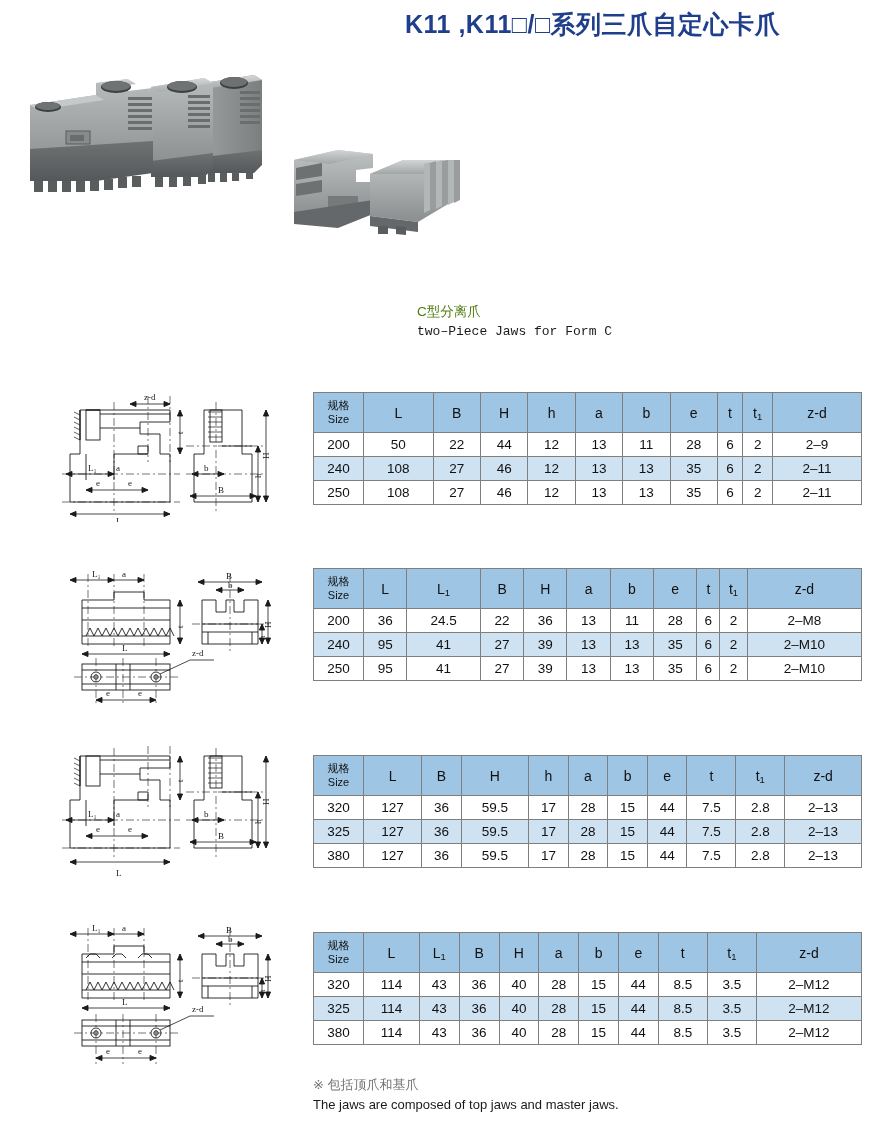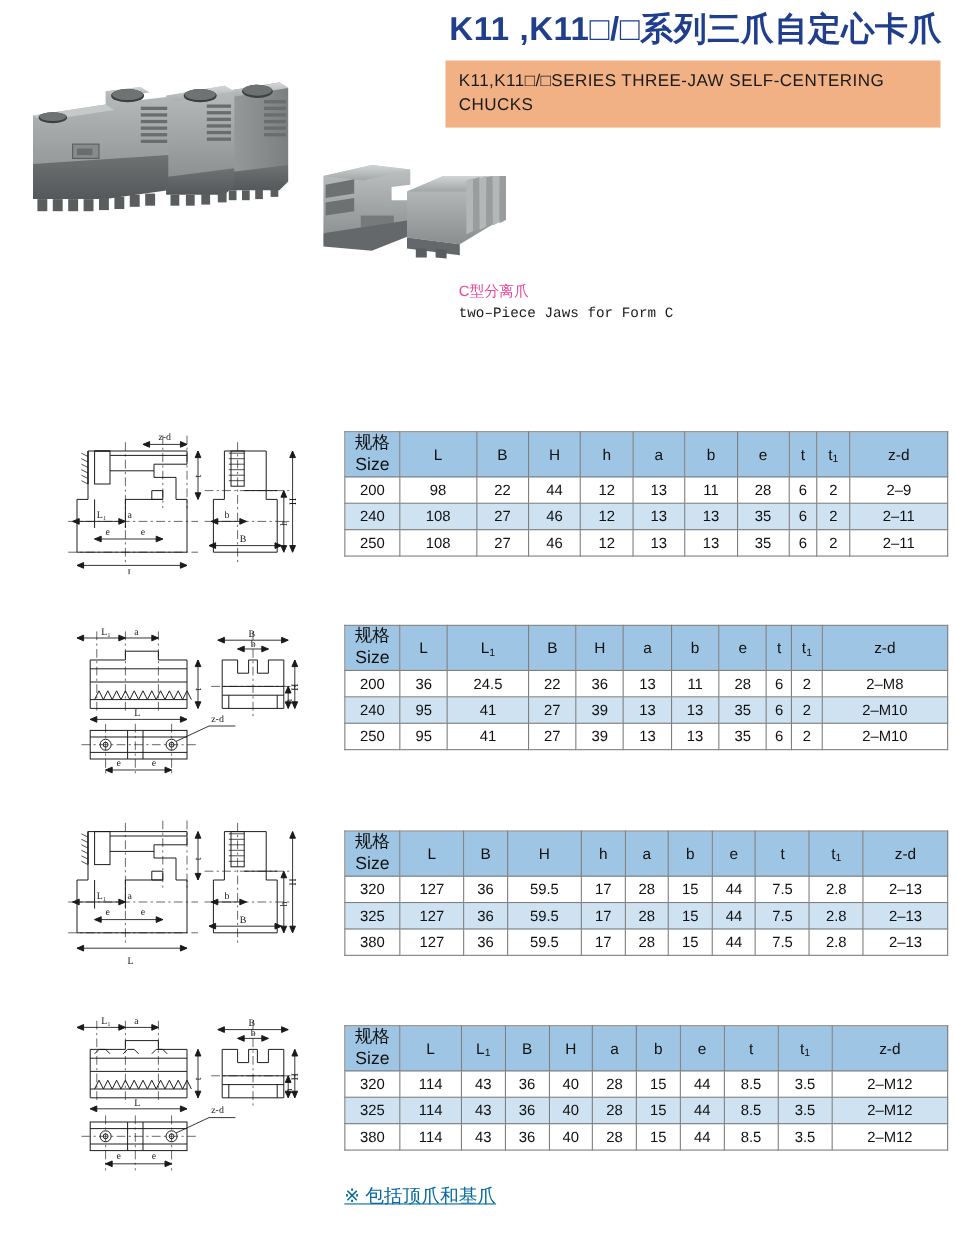--- a/index.html
+++ b/index.html
@@ -13,28 +13,27 @@
     overflow: hidden;
   }
 
   
   .header-zone {
     position: absolute;
     left: 405px; top: 10px;
     width: 455px;
   }
   .main-title {
-    font-size: 30px;
+    font-size: 25px;
     font-weight: bold;
     color: #1F3E8C;
     letter-spacing: 0.5px;
     white-space: nowrap;
     line-height: 1.15;
     margin: 0 0 10px 0;
-    text-align: center;
   }
   .subtitle-banner {
     background: #F2B184;
     color: #1a1a1a;
     font-size: 15.5px;
     line-height: 1.42;
     padding: 8px 10px 9px 12px;
     letter-spacing: 0.4px;
     width: 450px;
   }
@@ -48,21 +47,21 @@
   .photo-second {
     position: absolute;
     left: 278px; top: 138px;
     width: 205px; height: 110px;
   }
   .caption-block {
     position: absolute;
     left: 417px; top: 255px;
     line-height: 1.5;
   }
-  .caption-cn { font-size: 13.5px; color: #ec4899; }
+  .caption-cn { font-size: 13.5px; color: #4d7c0f; margin-top: 47px; }
   .caption-en { font-size: 13px; color: #1a1a1a; font-family: Liberation Mono, monospace; }
 
   
   .spec-table {
     position: absolute;
     border-collapse: collapse;
     width: 549px;
     background: #ffffff;
     border: 1.5px solid #555;
   }
@@ -74,21 +73,21 @@
     font-weight: normal;
     padding: 0;
     height: 22px;
   }
   .spec-table thead th {
     background: #9EC5E3;
     height: 40px;
     font-size: 14px;
   }
   .spec-table thead th.size-head {
-    font-size: 16px;
+    font-size: 11px;
     line-height: 1.25;
   }
   .spec-table tbody tr.alt td { background: #CFE2F2; }
   .spec-table tbody tr td { height: 24px; }
   .col-size { width: 50px; }
   .sub { font-size: 9.5px; vertical-align: baseline; position: relative; top: 2px; }
 
   #table-1 { left: 313px; top: 392px; }
   #table-2 { left: 313px; top: 568px; }
   #table-3 { left: 313px; top: 755px; }
@@ -102,29 +101,28 @@
   #drawing-2 { left: 52px; top: 548px; width: 250px; height: 160px; }
   #drawing-3 { left: 52px; top: 742px; width: 250px; height: 148px; }
   #drawing-4 { left: 52px; top: 898px; width: 250px; height: 170px; }
 
   
   .footnote {
     position: absolute;
     left: 313px; top: 1075px;
     line-height: 1.55;
   }
-  .footnote-cn { font-size: 17px; color: #0369a1; text-decoration: underline; }
+  .footnote-cn { font-size: 13px; color: #737373; }
   .footnote-en { font-size: 13px; color: #1a1a1a; }
 </style>
 </head>
 <body>
 
 <div class="header-zone">
   <div class="main-title">K11 ,K11□/□系列三爪自定心卡爪</div>
-  <div class="subtitle-banner">K11,K11□/□SERIES THREE-JAW SELF-CENTERING CHUCKS</div>
 </div>
 
 <div class="photo-main">
   <svg width="262" height="160" viewBox="0 0 262 160">
     <defs>
       <linearGradient id="mfaceA" x1="0" y1="0" x2="0" y2="1">
         <stop offset="0%" stop-color="#b9bcbd"></stop>
           <stop offset="100%" stop-color="#8e9192"></stop>
       </linearGradient>
       <linearGradient id="mfaceB" x1="0" y1="0" x2="1" y2="0">
@@ -613,21 +611,21 @@
         <th>b</th>
         <th>e</th>
         <th>t</th>
         <th>t<span class="sub">1</span></th>
         <th>z-d</th>
       </tr>
     </thead>
     <tbody>
       <tr>
         <td class="col-size">200</td>
-        <td>98</td>
+        <td>50</td>
         <td>22</td>
         <td>44</td>
         <td>12</td>
         <td>13</td>
         <td>11</td>
         <td>28</td>
         <td>6</td>
         <td>2</td>
         <td>2–9</td>
       </tr>
@@ -829,13 +827,14 @@
         <td>44</td>
         <td>8.5</td>
         <td>3.5</td>
         <td>2–M12</td>
       </tr>
     </tbody>
   </table>
 
 <div class="footnote">
   <div class="footnote-cn">※ 包括顶爪和基爪</div>
+  <div class="footnote-en">The jaws are composed of top jaws and master jaws.</div>
 </div>
 
 </body></html>

